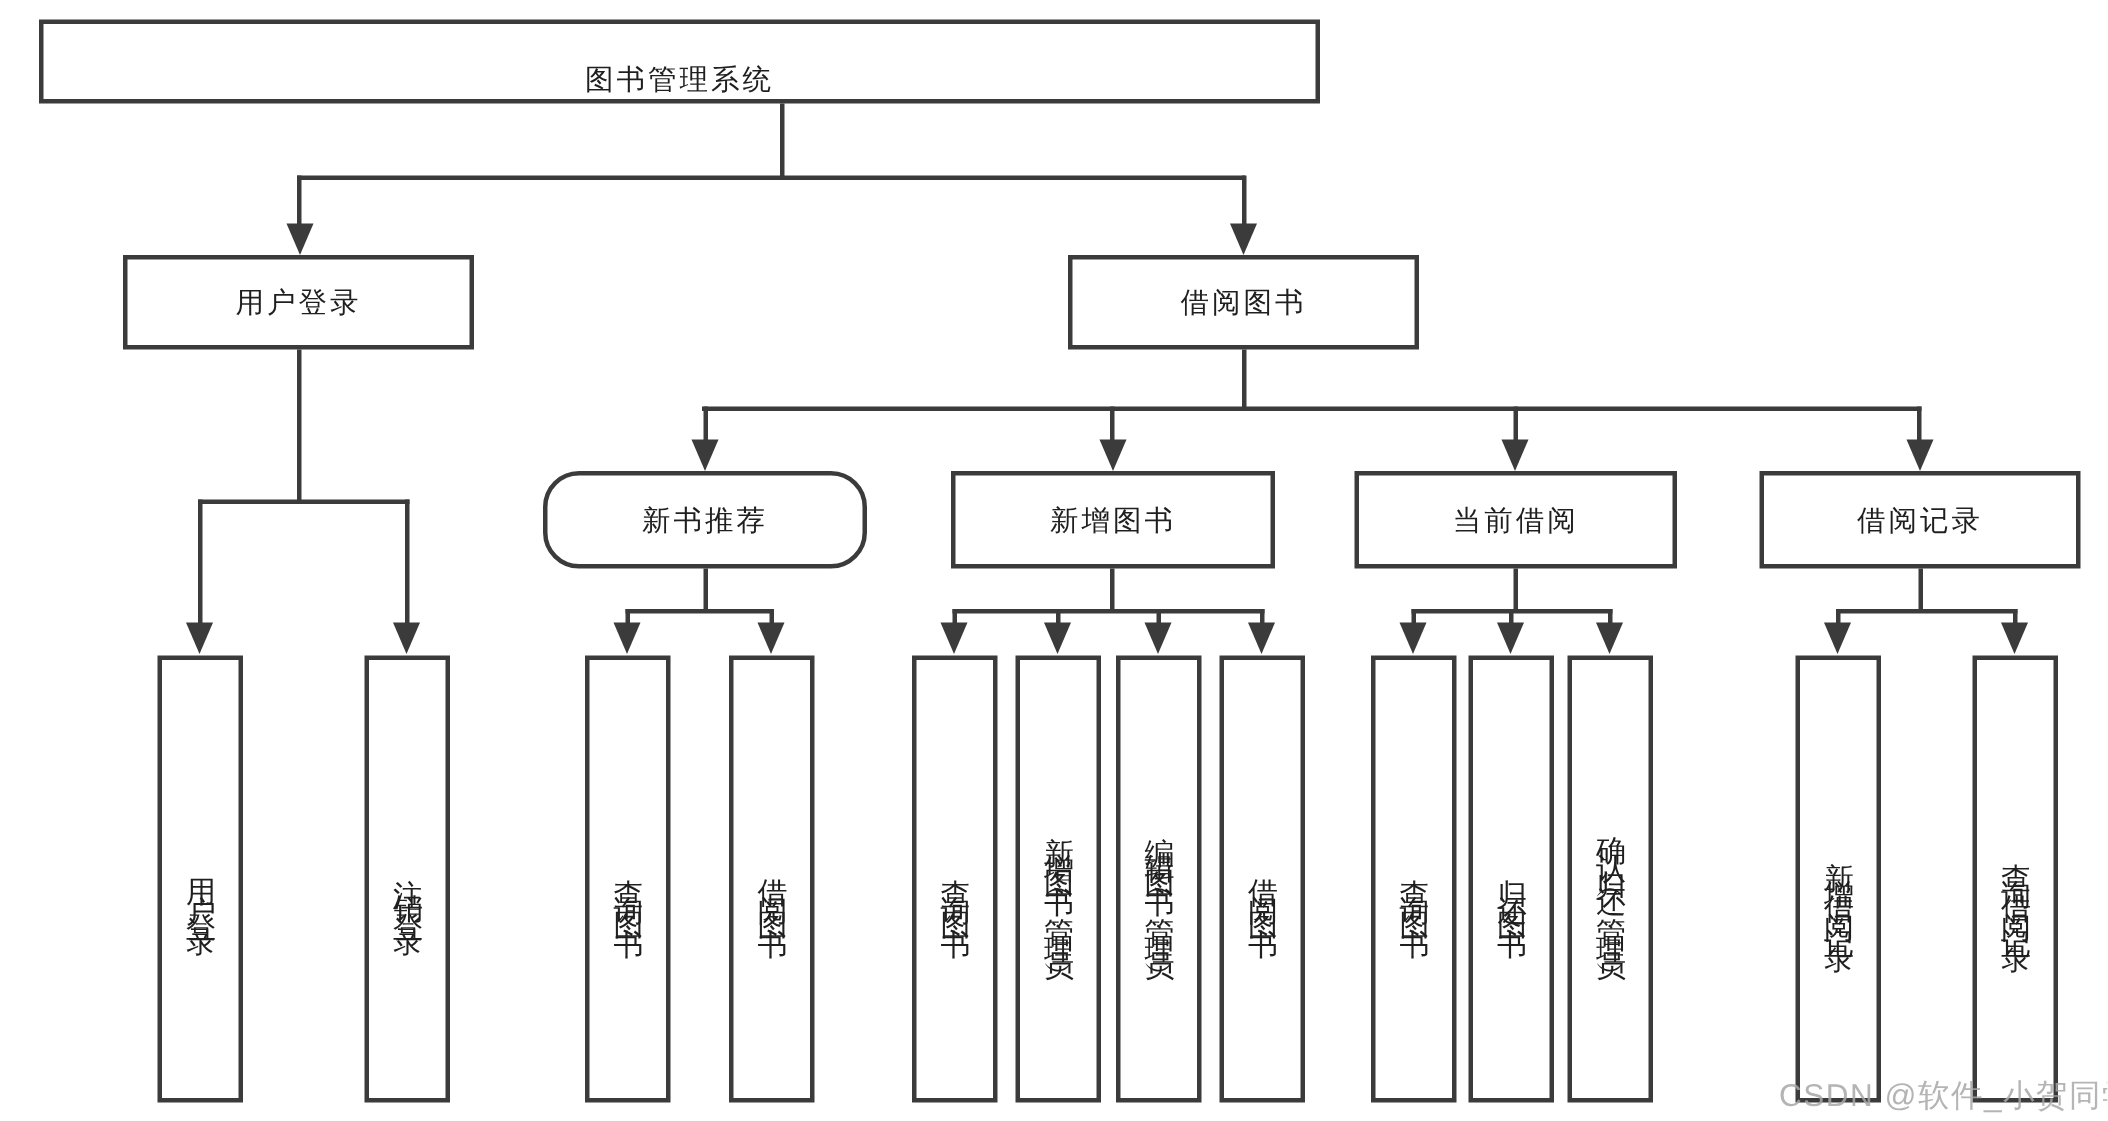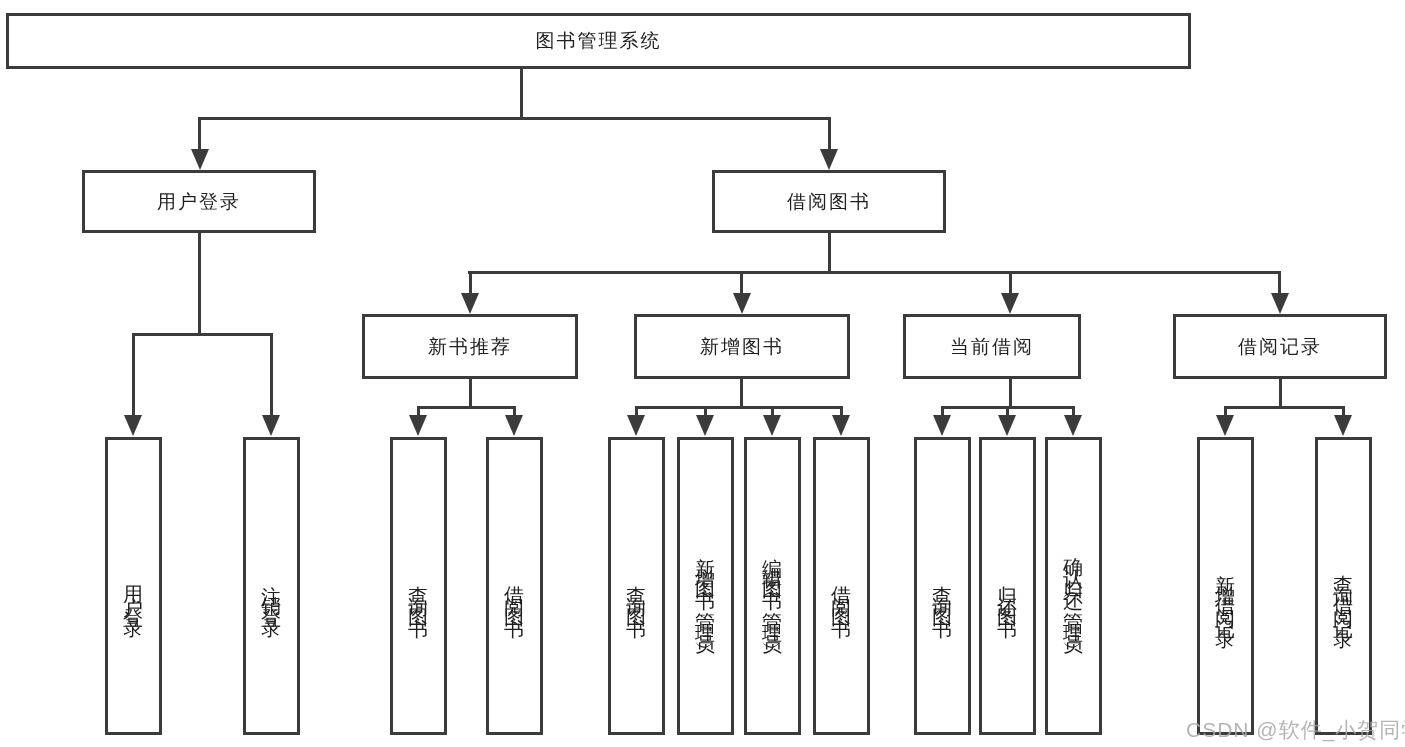--- a/index.html
+++ b/index.html
@@ -33,21 +33,21 @@
   .watermark{
     position:absolute;left:1186px;top:716px;font-size:21px;color:var(--wm);
     letter-spacing:1px;white-space:nowrap;z-index:5;opacity:.85;
   }
 </style>
 </head>
 <body>
 
 <div class="canvas">
 
-  <div class="node h-node" style="left:6px;top:13px;width:1185px;height:56px;">
+  <div class="node h-node" style="left:26px;top:13px;width:854px;height:56px;align-items:flex-end;">
     <span>图书管理系统</span>
   </div>
 
   <div class="vl" style="left:520px;top:69px;height:50px;"></div>
   <div class="hl" style="left:198px;top:117px;width:632px;"></div>
   <div class="vl" style="left:198px;top:117px;height:34px;"></div>
   <div class="arr" style="left:191px;top:149px;"></div>
   <div class="vl" style="left:828px;top:117px;height:34px;"></div>
   <div class="arr" style="left:820px;top:149px;"></div>
 
@@ -69,27 +69,27 @@
   <div class="hl" style="left:468px;top:271px;width:813px;"></div>
   <div class="vl" style="left:469px;top:271px;height:25px;"></div>
   <div class="arr" style="left:461px;top:293px;"></div>
   <div class="vl" style="left:740px;top:271px;height:25px;"></div>
   <div class="arr" style="left:733px;top:293px;"></div>
   <div class="vl" style="left:1009px;top:271px;height:25px;"></div>
   <div class="arr" style="left:1001px;top:293px;"></div>
   <div class="vl" style="left:1278px;top:271px;height:25px;"></div>
   <div class="arr" style="left:1271px;top:293px;"></div>
 
-  <div class="node h-node" style="left:362px;top:314px;width:216px;height:65px;">
+  <div class="node h-node" style="left:362px;top:314px;width:216px;height:65px;border-radius:24px;">
     <span>新书推荐</span>
   </div>
   <div class="node h-node" style="left:634px;top:314px;width:216px;height:65px;">
     <span>新增图书</span>
   </div>
-  <div class="node h-node" style="left:903px;top:314px;width:178px;height:65px;">
+  <div class="node h-node" style="left:903px;top:314px;width:215px;height:65px;">
     <span>当前借阅</span>
   </div>
   <div class="node h-node" style="left:1173px;top:314px;width:214px;height:65px;">
     <span>借阅记录</span>
   </div>
 
   <div class="vl" style="left:469px;top:379px;height:29px;"></div>
   <div class="hl" style="left:417px;top:406px;width:99px;"></div>
   <div class="vl" style="left:417px;top:406px;height:11px;"></div>
   <div class="arr" style="left:409px;top:415px;"></div>

